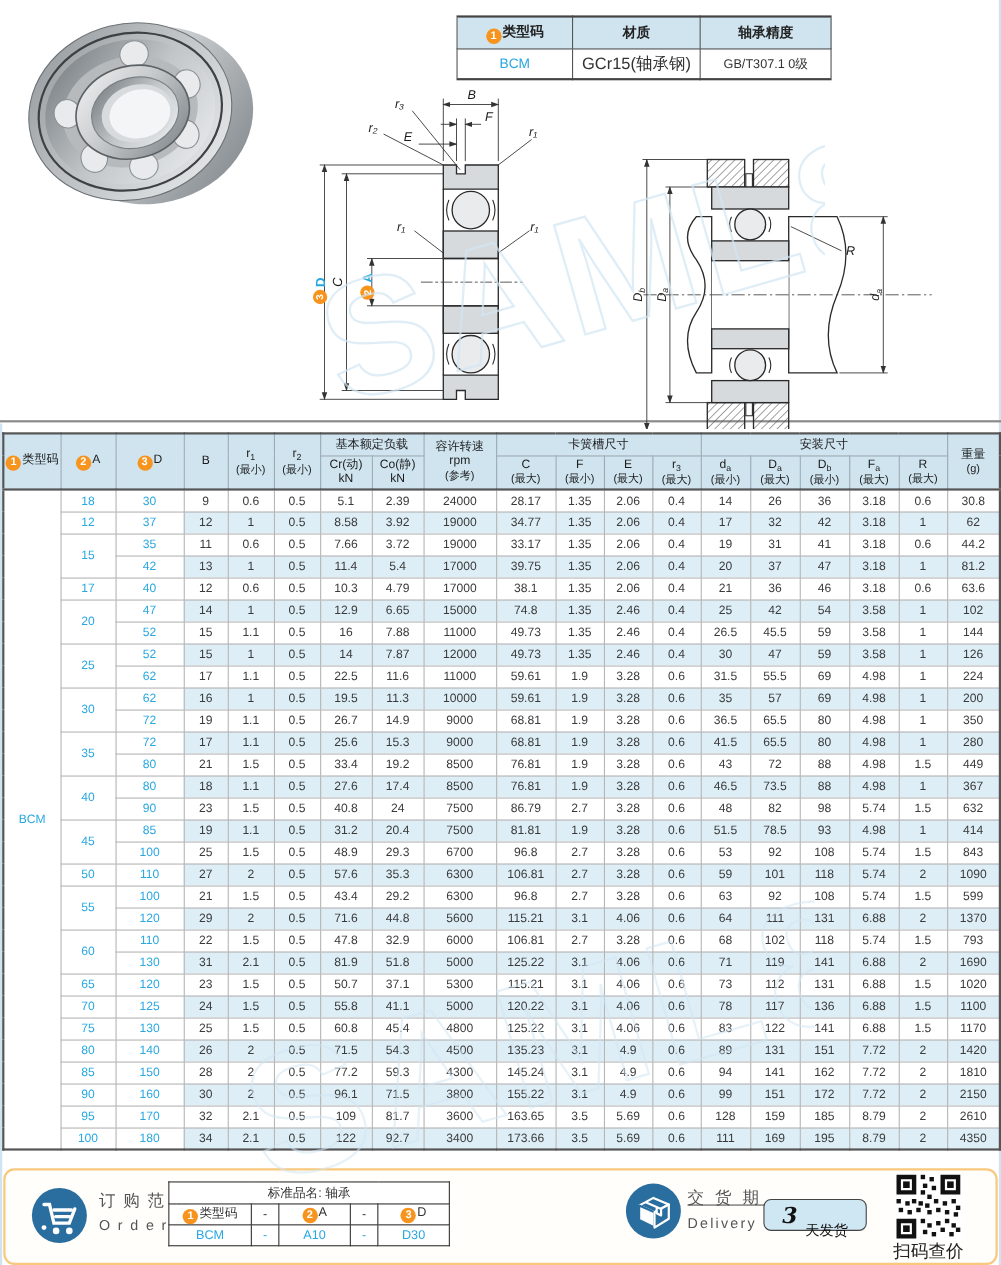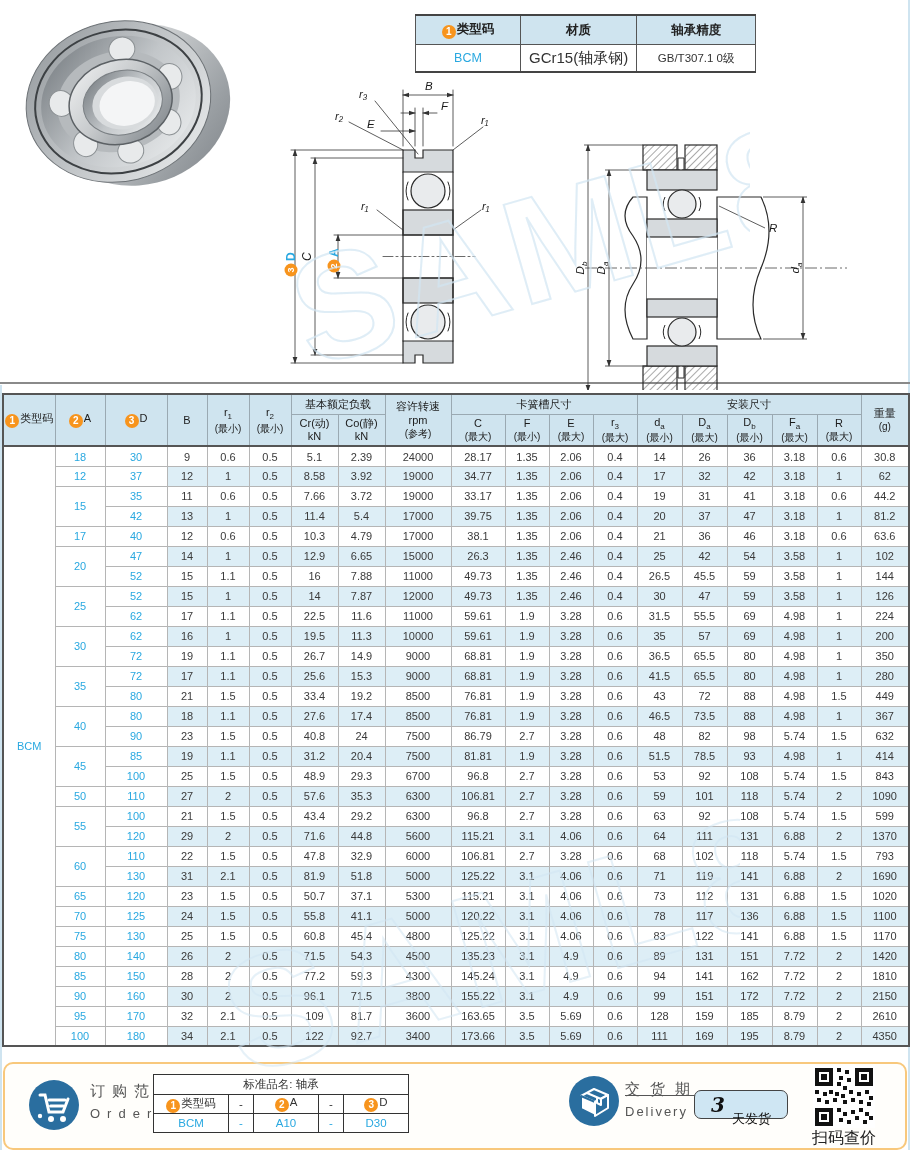--- a/index.html
+++ b/index.html
@@ -465,21 +465,21 @@
         </tr>
         <tr class="band">
           <td rowspan="2" class="a-cell">20</td>
           <td class="d-cell">47</td>
           <td>14</td>
           <td>1</td>
           <td>0.5</td>
           <td>12.9</td>
           <td>6.65</td>
           <td>15000</td>
-          <td>26.3</td>
+          <td>74.8</td>
           <td>1.35</td>
           <td>2.46</td>
           <td>0.4</td>
           <td>25</td>
           <td>42</td>
           <td>54</td>
           <td>3.58</td>
           <td>1</td>
           <td>102</td>
         </tr>

